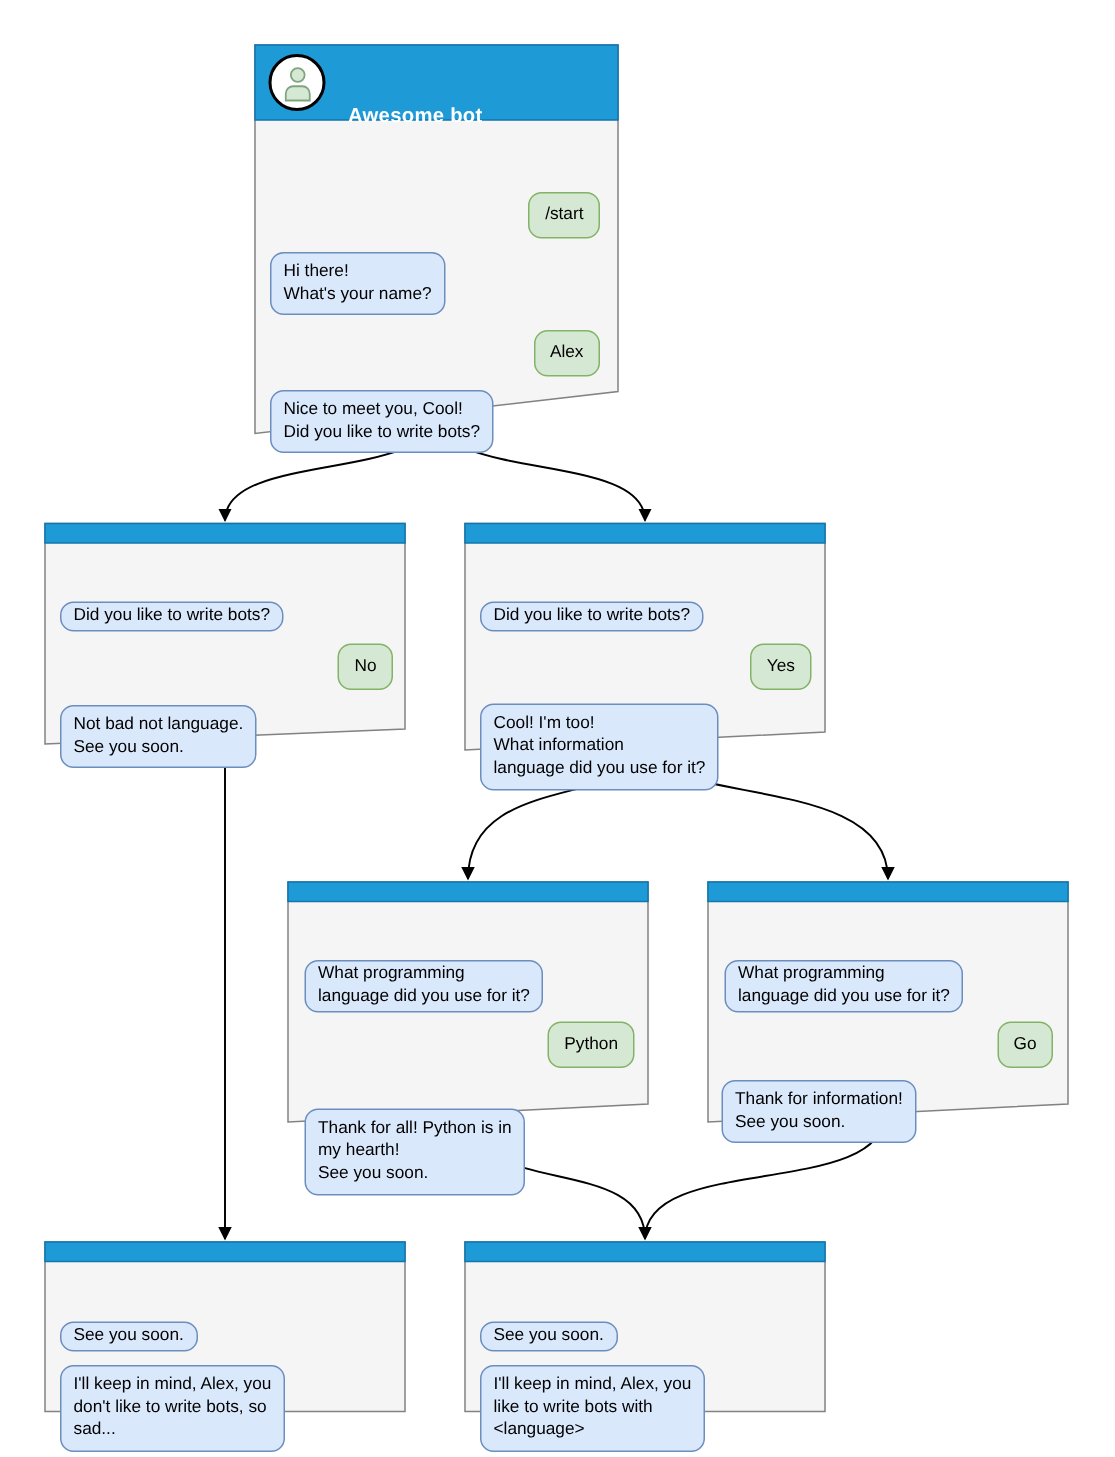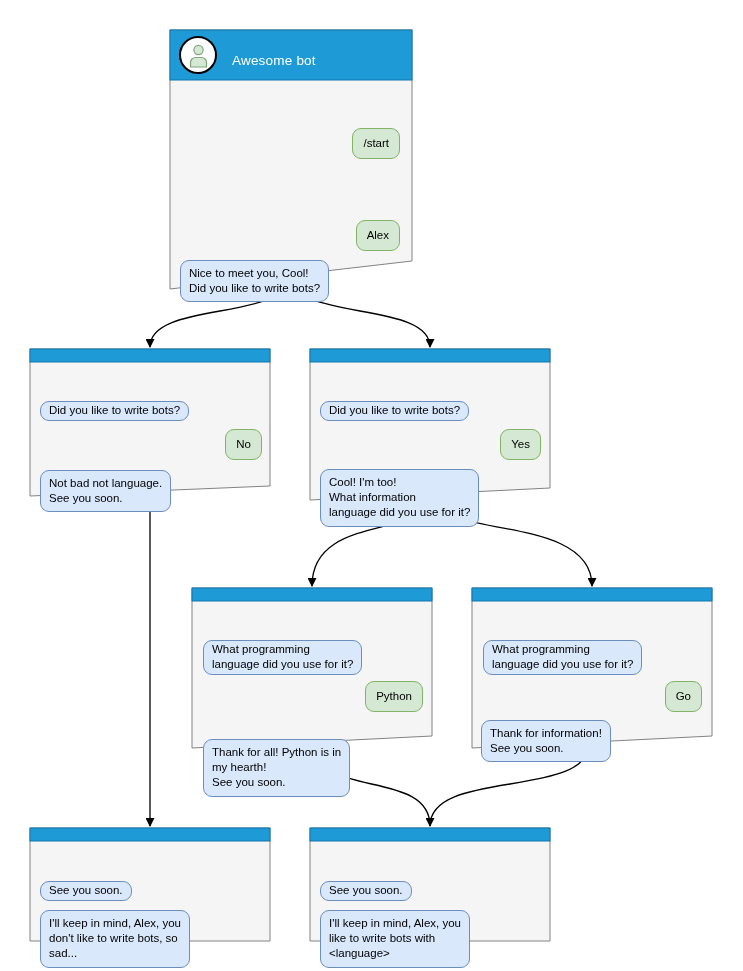--- a/index.html
+++ b/index.html
@@ -19,22 +19,22 @@
   }
   .bot{background:var(--bot-fill,#dae8fc);border:1px solid var(--bot-border,#6c8ebf);padding:5px 8px;}
   .user{background:var(--user-fill,#d5e8d4);border:1px solid var(--user-border,#82b366);padding:7px 10px;}
   .flat{padding:1px 8px 2px 8px;}
   .avatar{
     position:absolute;left:9px;top:6px;width:38px;height:38px;box-sizing:border-box;
     background:#ffffff;border:2px solid #000000;border-radius:50%;
     display:flex;align-items:center;justify-content:center;
   }
   .window-title{
-    position:absolute;left:62px;top:0;height:60px;display:flex;align-items:center;
-    color:#ffffff;font-weight:normal;font-size:13.5px;letter-spacing:.2px;
+    position:absolute;left:62px;top:16px;height:60px;display:flex;align-items:center;
+    color:#ffffff;font-weight:bold;font-size:13.5px;letter-spacing:.2px;
   }
 </style>
 </head>
 <body>
 
 <div class="canvas">
 
   <svg id="diagram-svg" width="743" height="971" viewBox="0 0 743 971">
     <defs>
       <marker id="arrowhead" markerWidth="9" markerHeight="9" refX="8" refY="4.5" orient="auto" markerUnits="userSpaceOnUse">
@@ -69,20 +69,22 @@
 
   <div class="chat-window" style="left:170px;top:30px;width:242px;height:260px">
     <div class="avatar">
       <svg width="23" height="25" viewBox="0 0 23 25">
         <path d="M3.5,24 v-4.5 a5,5 0 0 1 5,-5 h6 a5,5 0 0 1 5,5 V24 z" fill="#d5e8d4" stroke="#7fa57f" stroke-width="1.2"></path>
         <circle cx="11.5" cy="7" r="4.6" fill="#d5e8d4" stroke="#7fa57f" stroke-width="1.2"></circle>
       </svg>
     </div>
     <div class="window-title">Awesome bot</div>
     <div class="bubble user" style="right:12px;top:58px">/start</div>
+    <div class="bubble bot" style="left:10px;top:98px">Hi there!
+What's your name?</div>
     <div class="bubble user" style="right:12px;top:150px">Alex</div>
     <div class="bubble bot" style="left:10px;top:190px">Nice to meet you, Cool!
 Did you like to write bots?</div>
   </div>
 
   <div class="chat-window" style="left:30px;top:349px;width:240px;height:148px">
     <div class="bubble bot flat" style="left:10px;top:12px">Did you like to write bots?</div>
     <div class="bubble user" style="right:8px;top:40px">No</div>
     <div class="bubble bot" style="left:10px;top:81px">Not bad not language.
 See you soon.</div>

